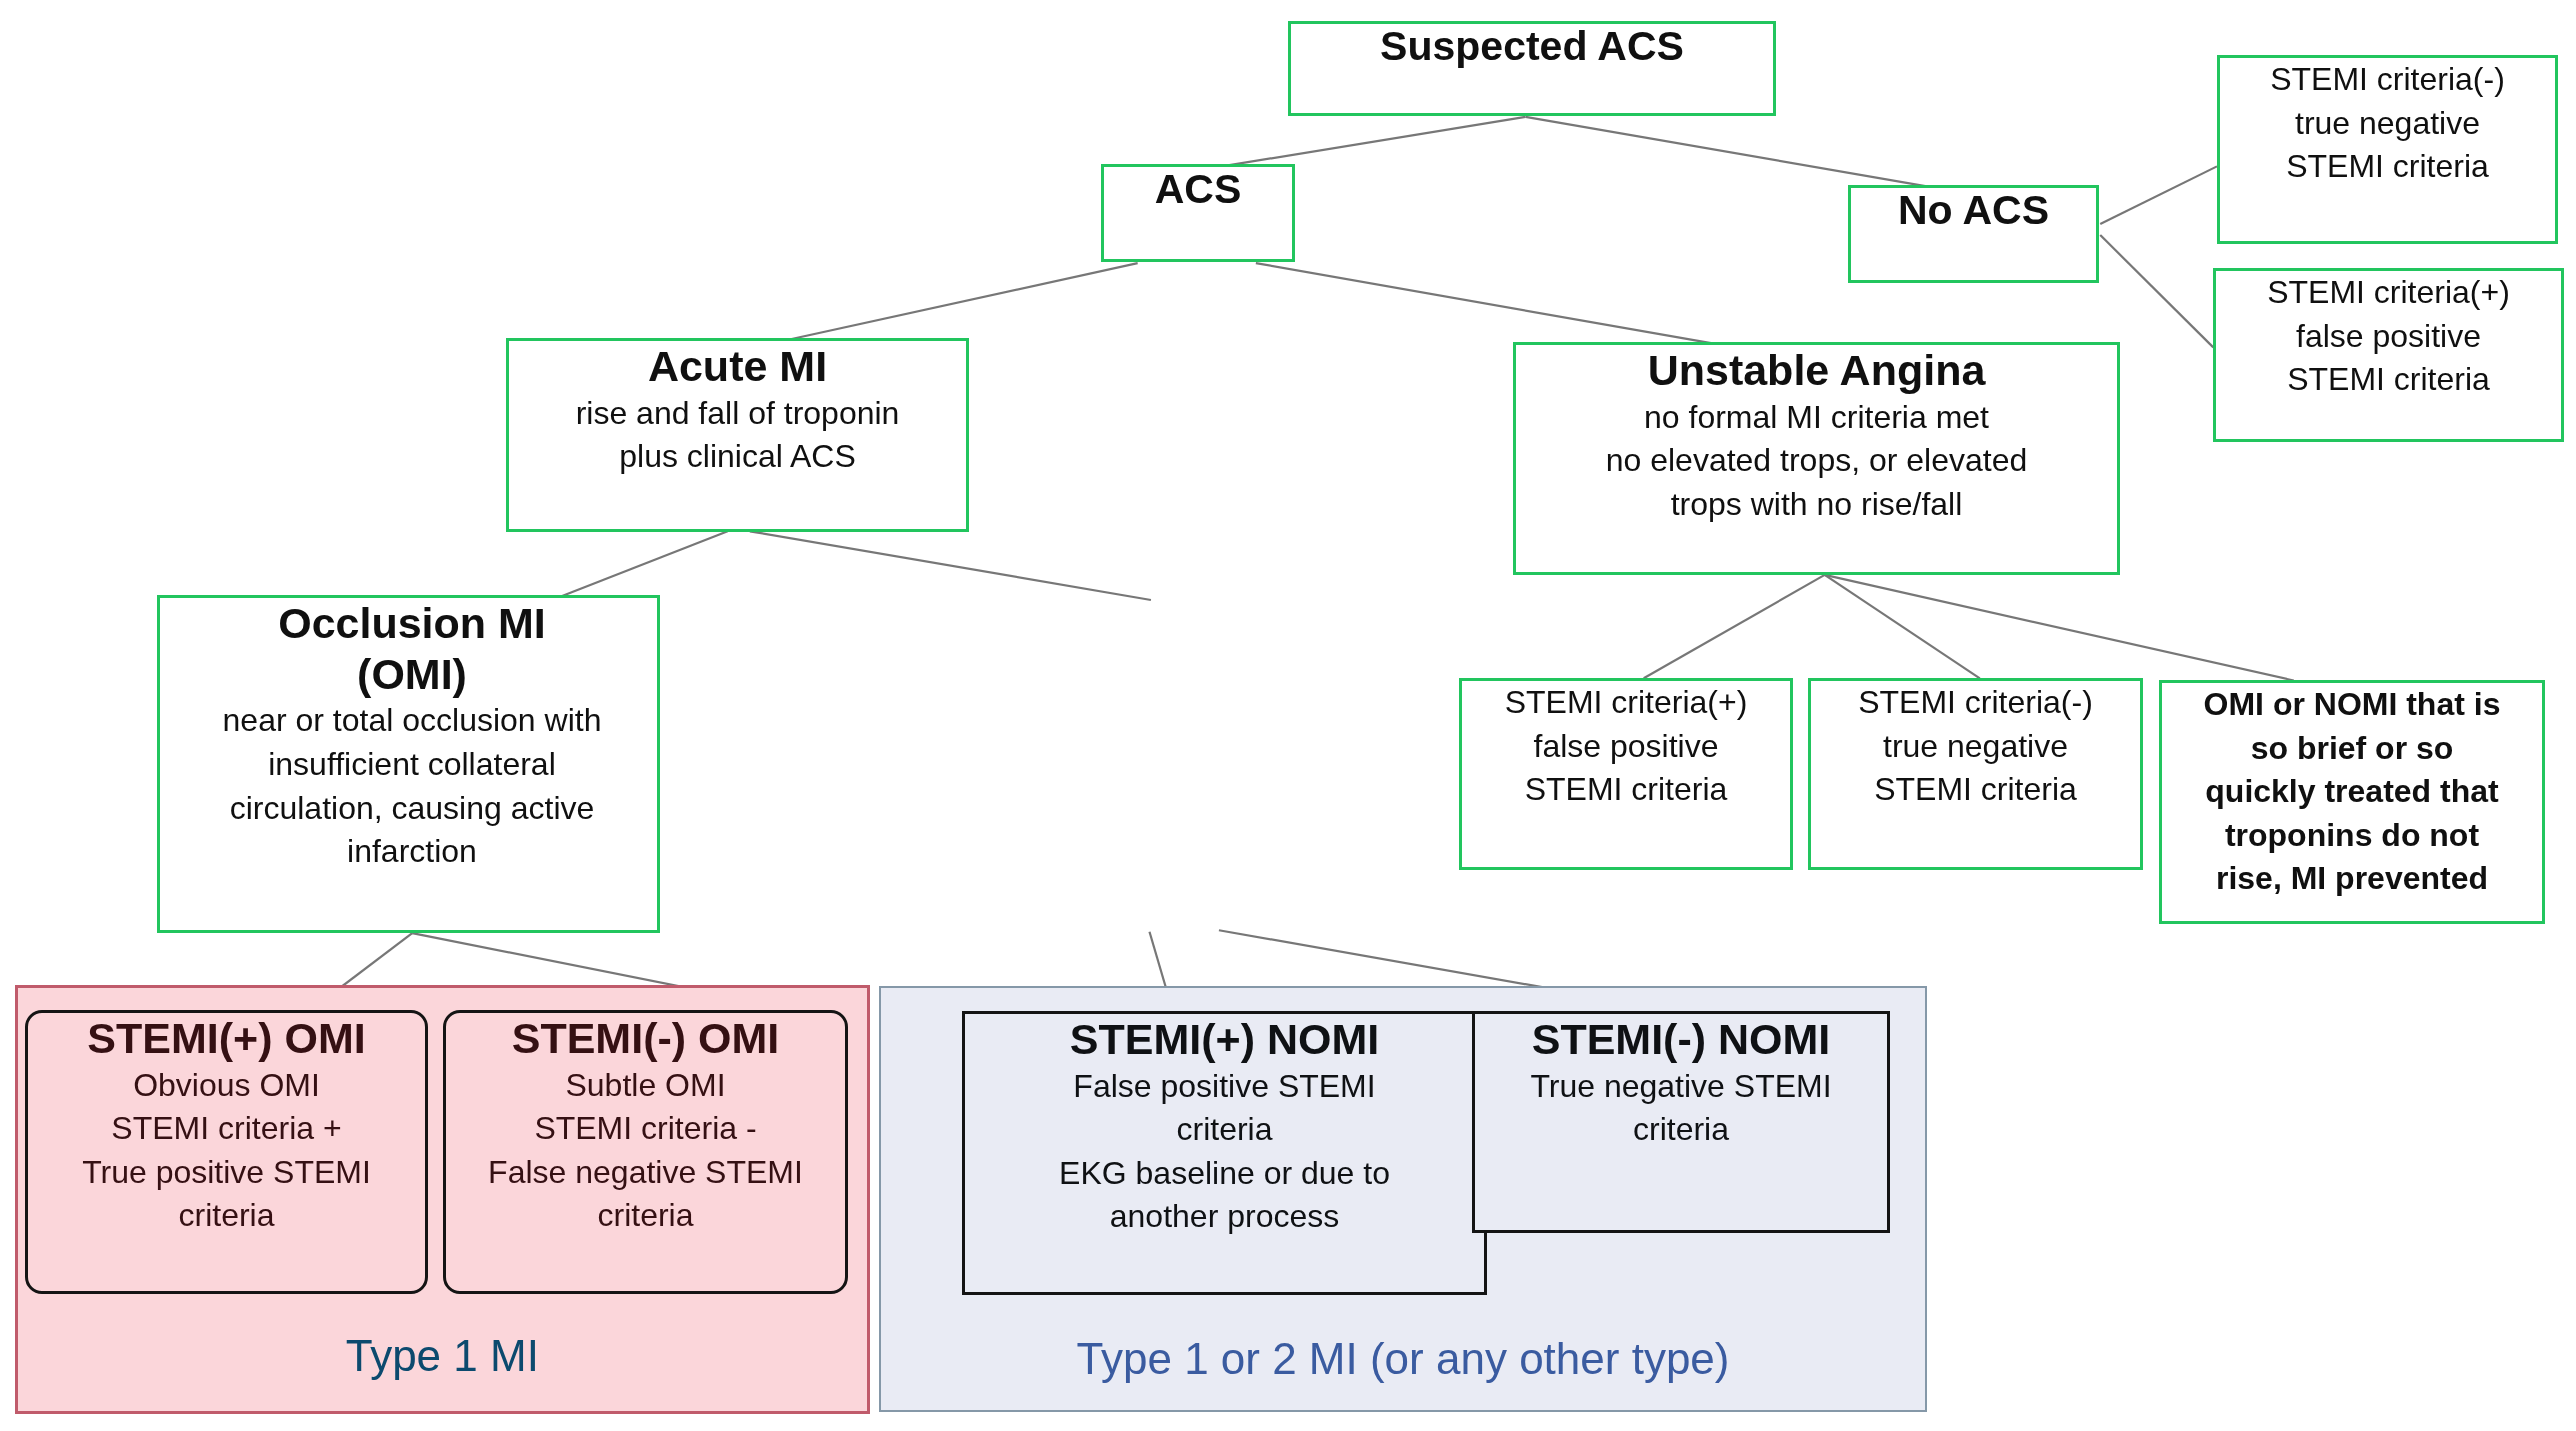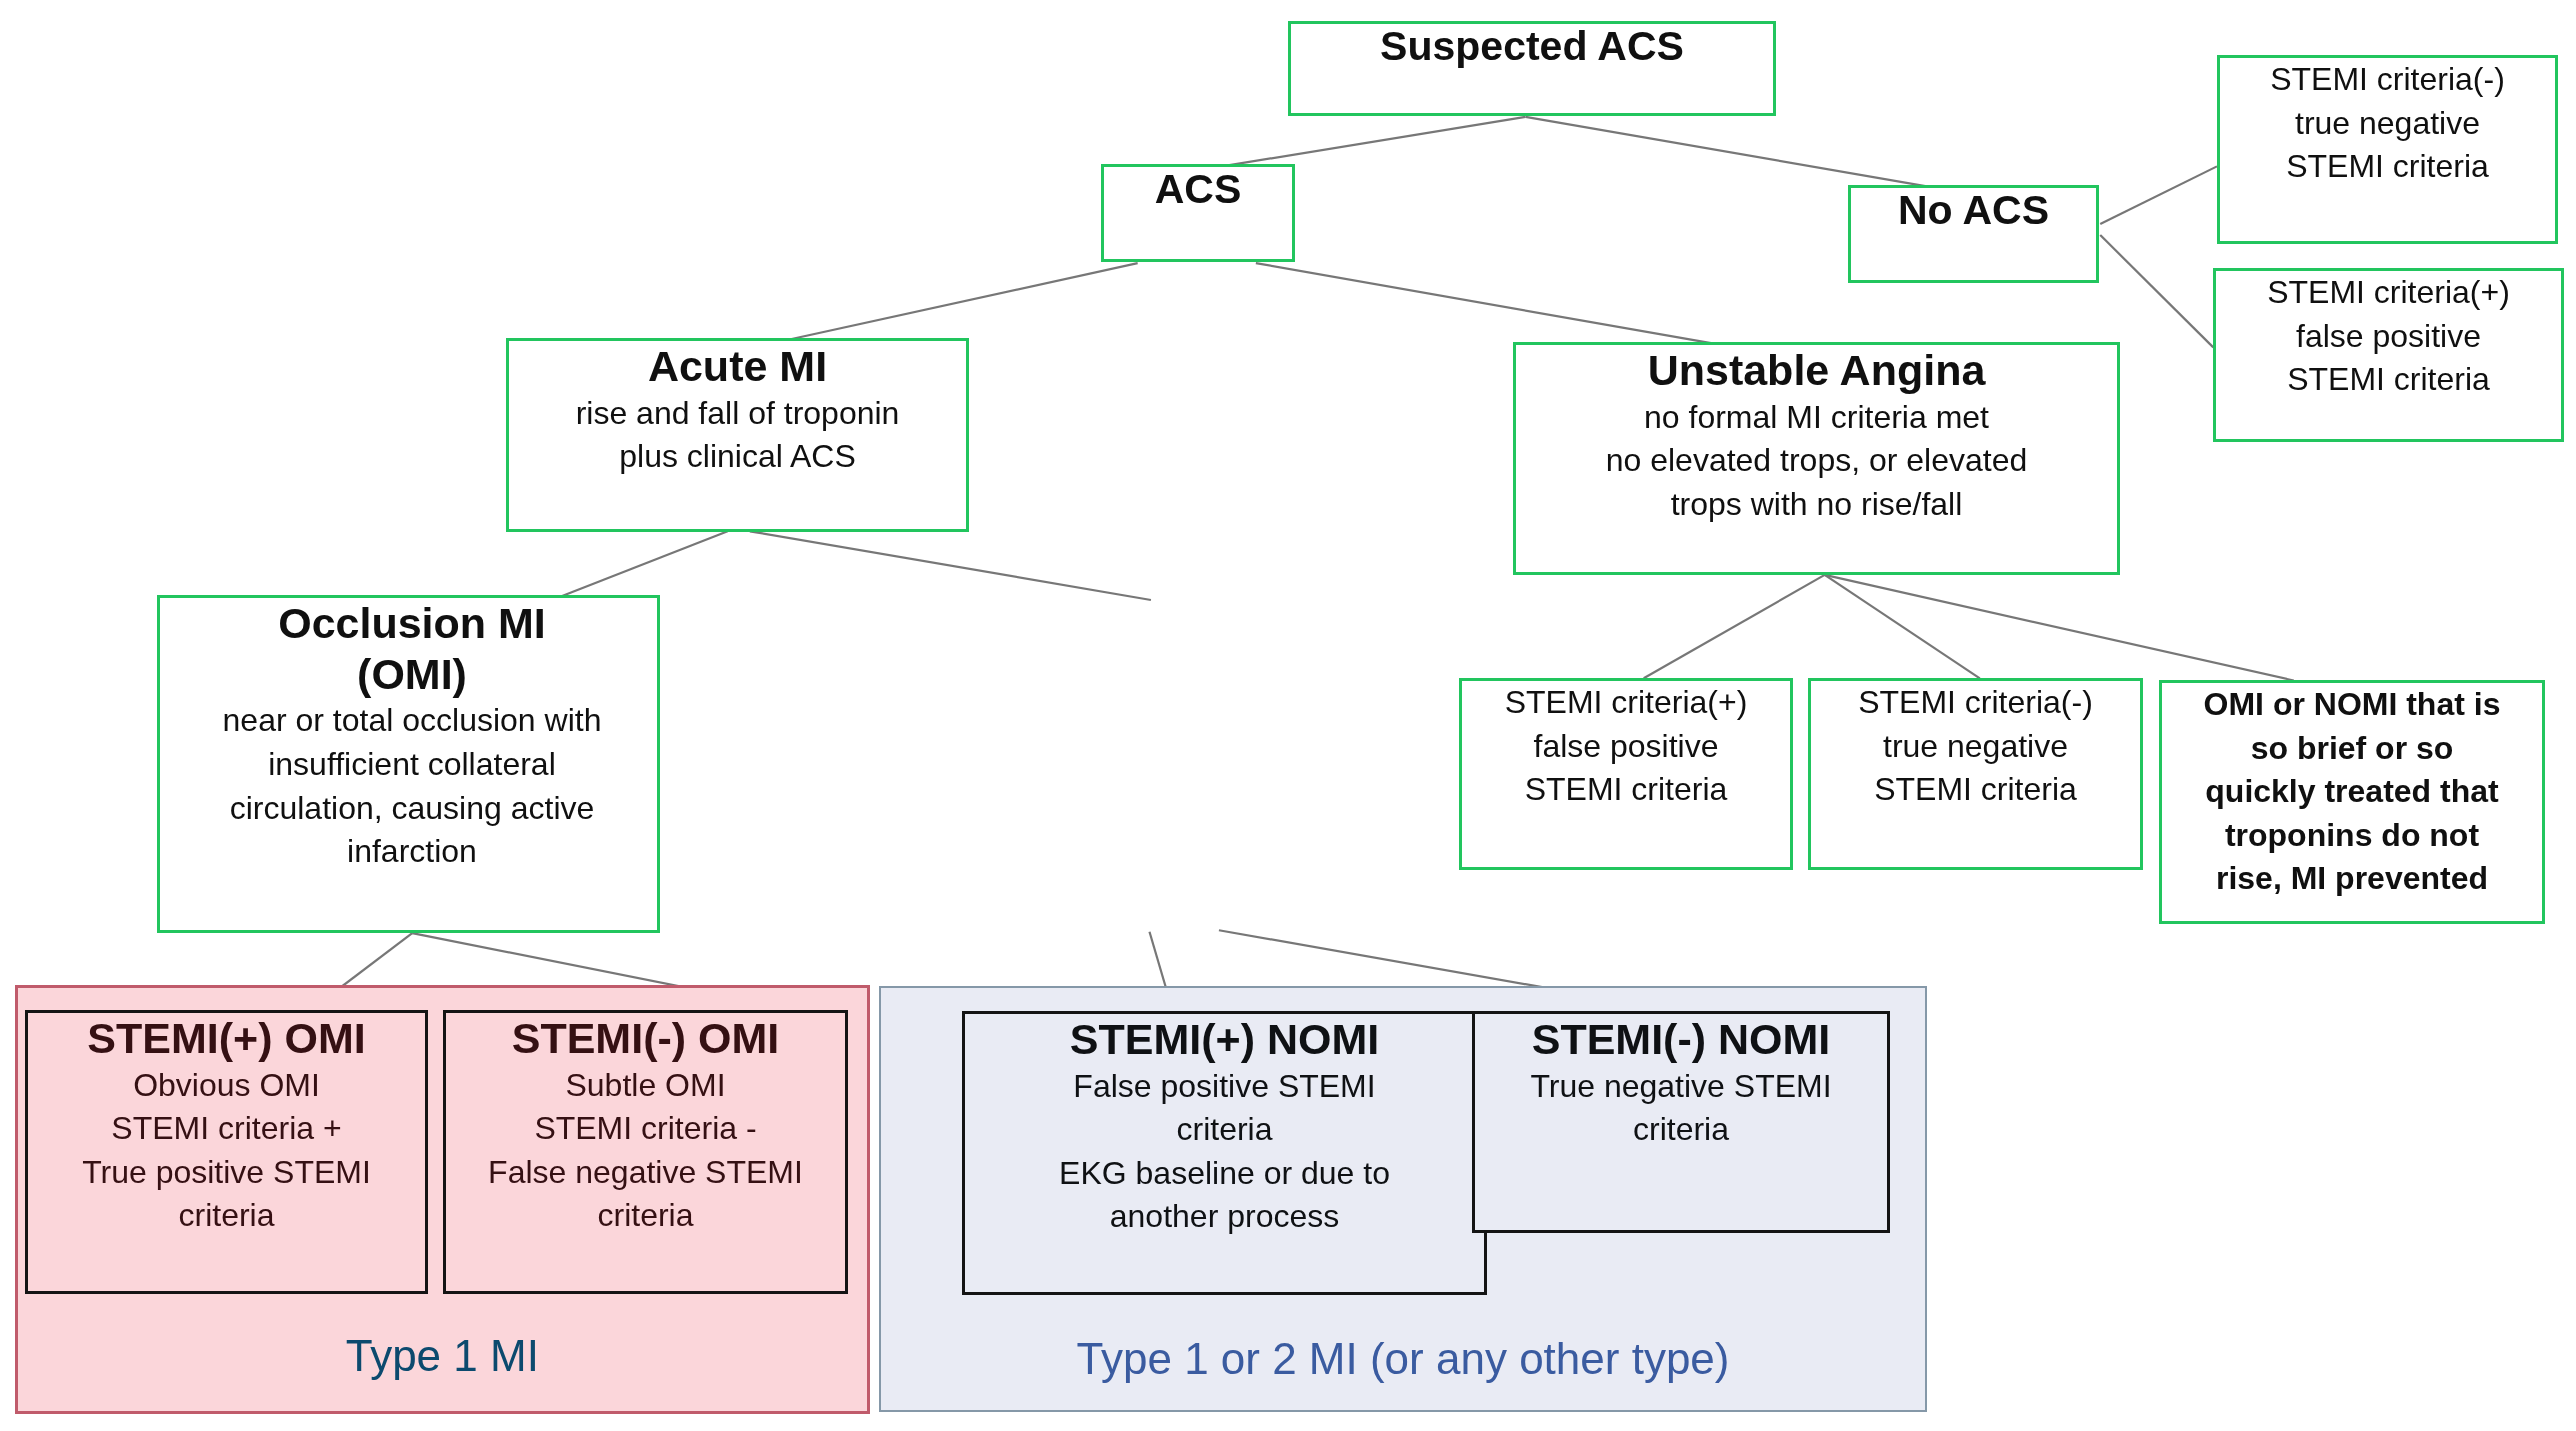--- a/index.html
+++ b/index.html
@@ -13,21 +13,21 @@
     position:absolute;box-sizing:border-box;background:#ffffff;border:3px solid #22c55e;
     display:flex;flex-direction:column;align-items:center;justify-content:flex-start;
     text-align:center;color:#101010;
   }
   .t-box{font-weight:bold;font-size:41px;line-height:1.1;}
   .t-big{font-weight:bold;font-size:43px;line-height:1.18;}
   .body{font-size:32px;line-height:1.36;}
   .container{position:absolute;box-sizing:border-box;}
   .pink-container{background:#fbd6da;border:3px solid #c05b6b;}
   .blue-container{background:#e9ebf4;border:2.2px solid #8598a8;}
-  .node.pink{background:#fbd6da;color:#351013;border-color:#141414;}
+  .node.pink{background:#fbd6da;color:#351013;border-color:#141414;border-radius:17px;}
   .node.blue{background:#e9ebf4;color:#0f1114;border-color:#141414;}
   .group-label{
     position:absolute;text-align:center;font-size:44px;line-height:1.2;
   }
   .label-type1{color:#0c4a6e;}
   .label-type1or2{color:#3a5ba0;}
 </style>
 </head>
 <body>
 

